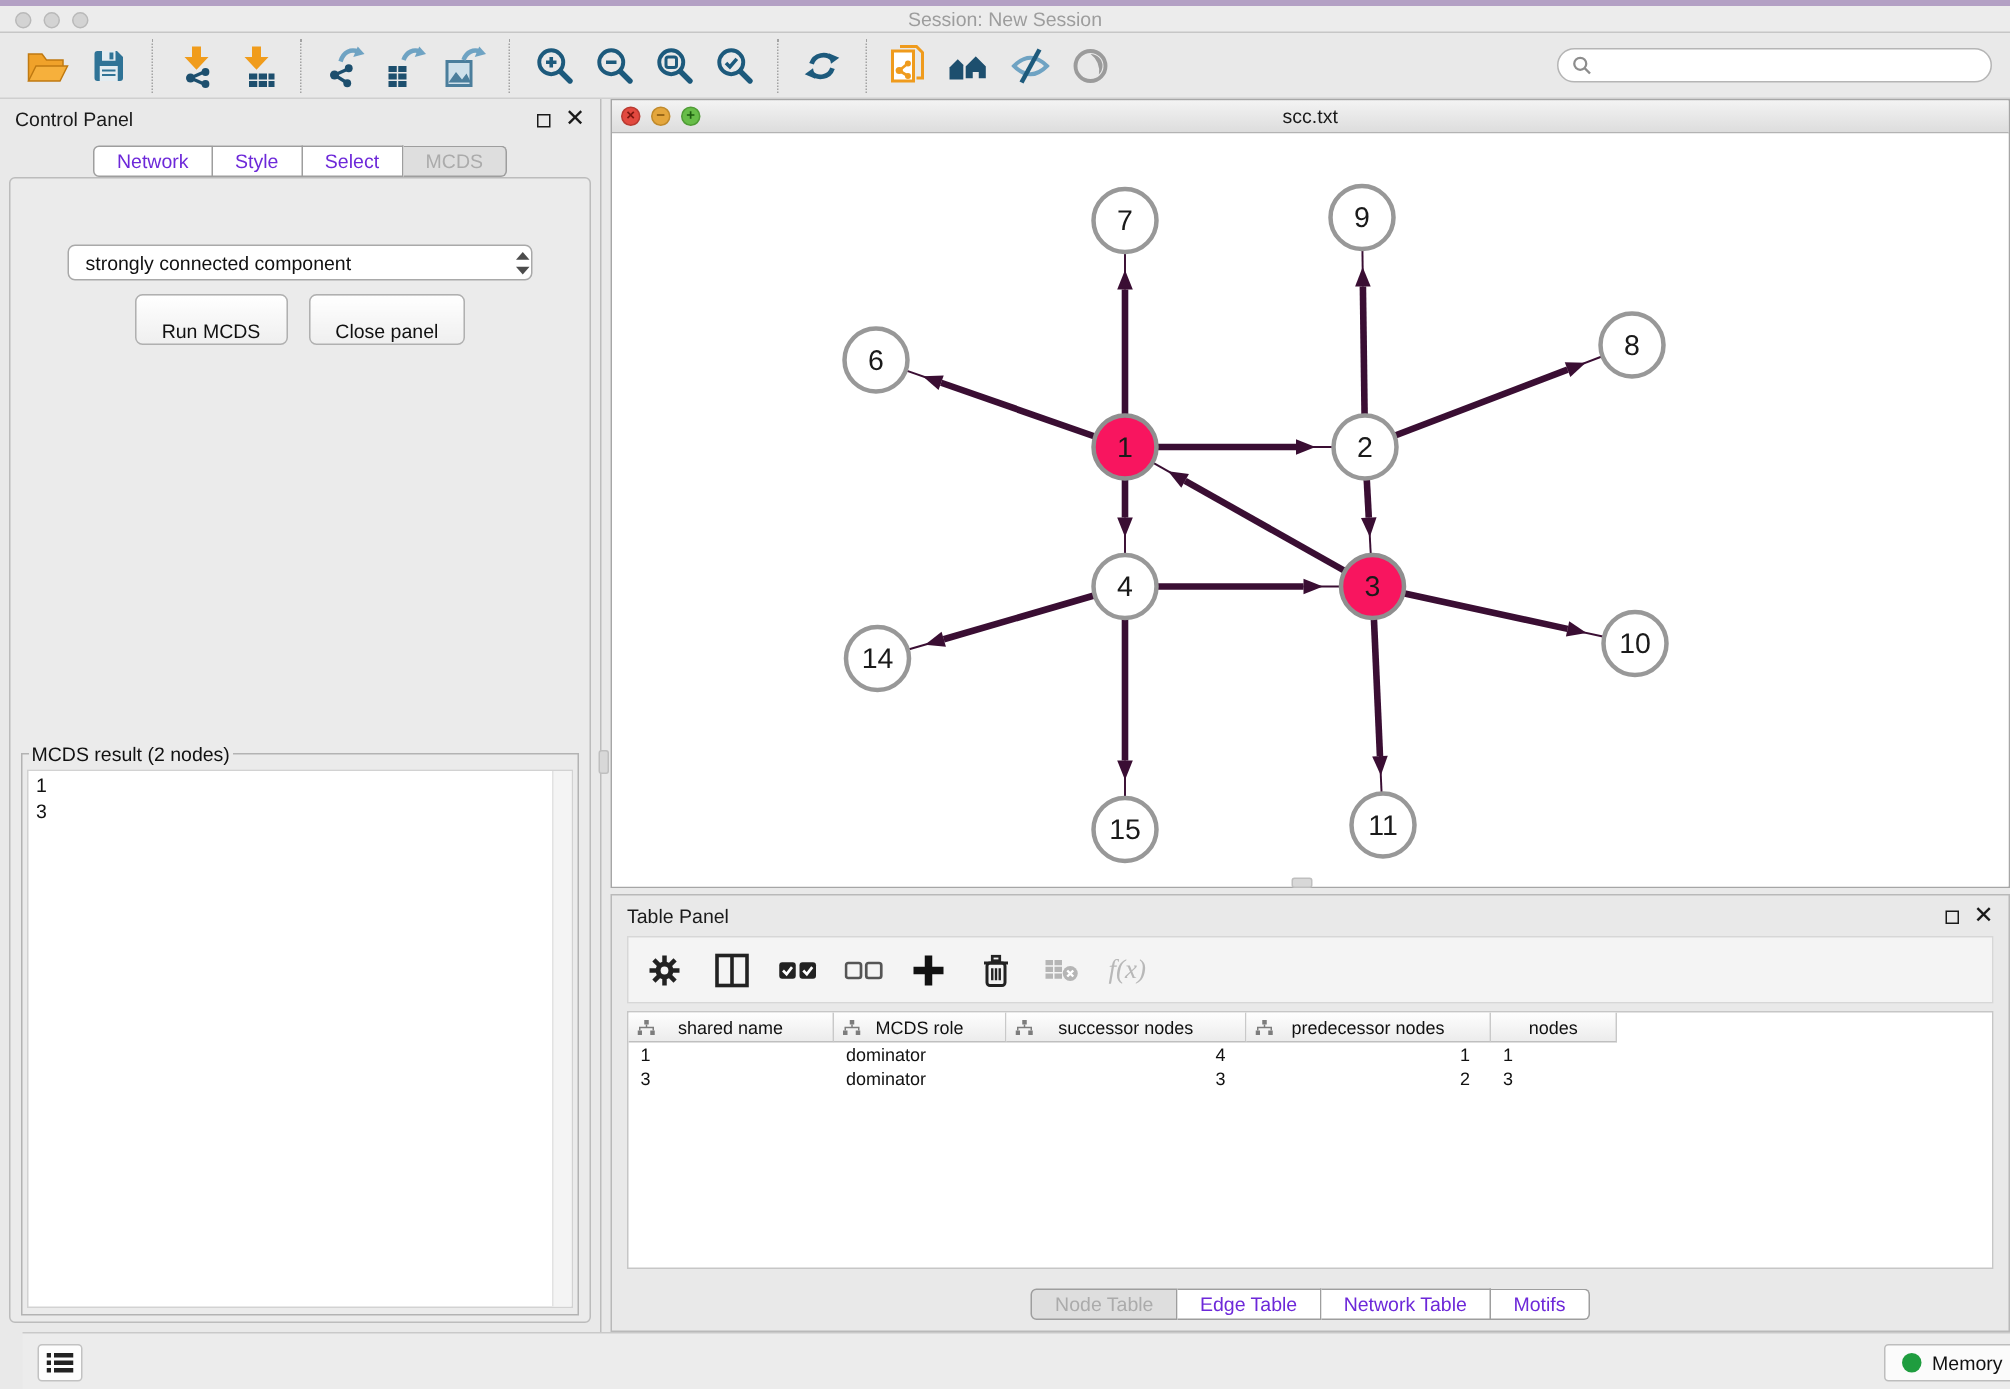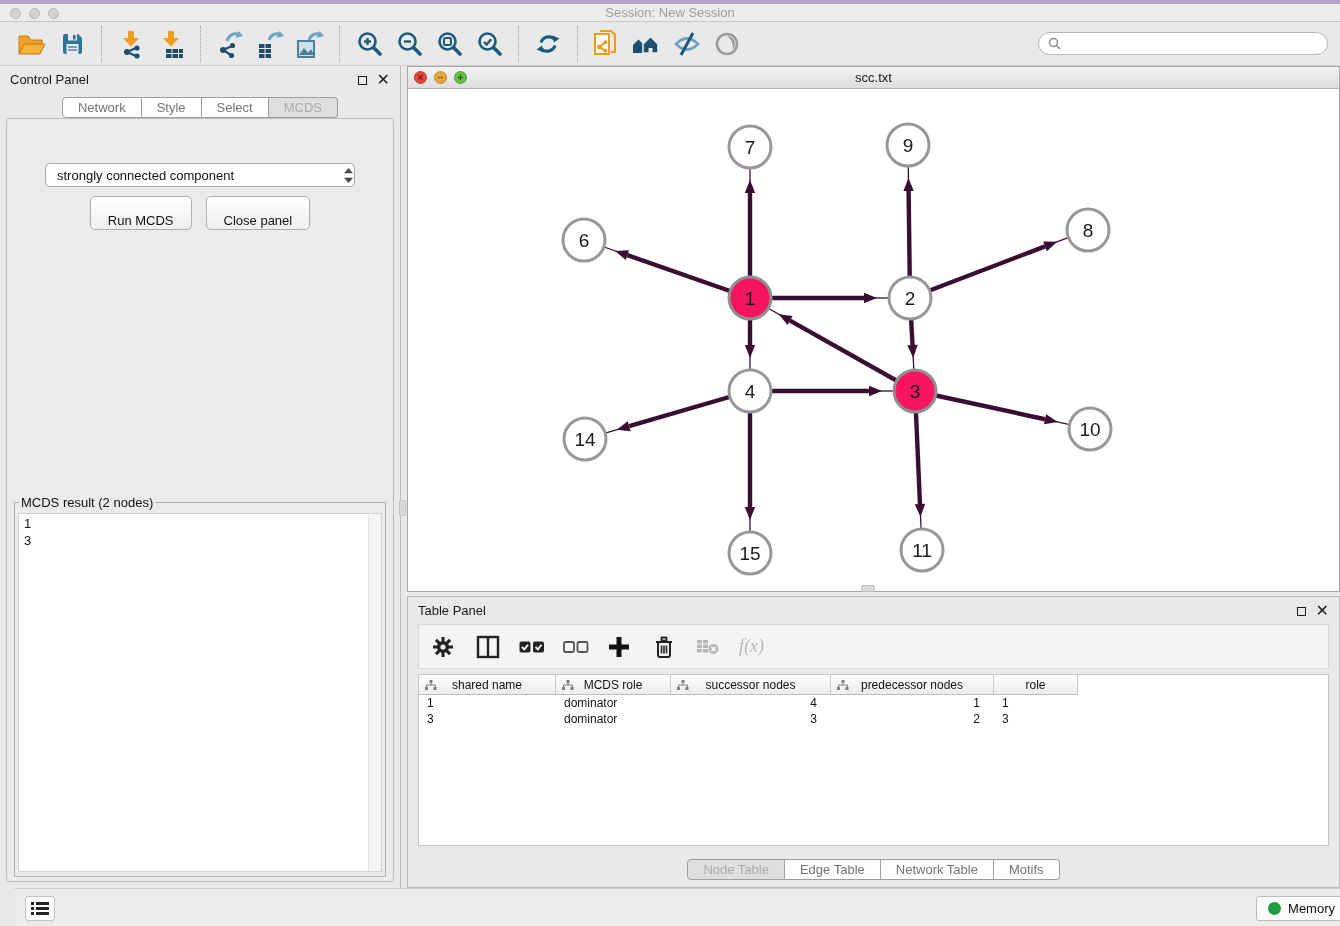--- a/index.html
+++ b/index.html
@@ -20,21 +20,21 @@
   .searchbox { margin-left:auto; width:290px; height:23px; background:#fff; border:1px solid #b5b5b5; border-radius:12px; display:flex; align-items:center; padding:0 9px; gap:6px; }
   .searchbox input { border:none; outline:none; flex:1; font-size:13px; background:transparent; font-family:inherit; }
 
   
   .control-panel { position:absolute; left:0; top:66px; width:401px; height:822px; background:#e9e9e9; border-right:1px solid #bdbdbd; }
   .panel-title { position:absolute; left:10px; top:6px; font-size:13px; color:#1a1a1a; }
   .win-btns { position:absolute; right:10px; top:8px; display:flex; gap:10px; align-items:center; }
   .float-btn { width:9px; height:9px; border:1.6px solid #1a1a1a; margin-top:1px; }
   .close-btn { font-size:16px; font-weight:bold; line-height:11px; color:#1a1a1a; }
   .cp-tabs { position:absolute; left:0; right:0; top:31px; display:flex; justify-content:center; }
-  .seg-tab { height:21px; line-height:19px; padding:0 15px; background:#fff; border:1px solid #9e9e9e; border-left:none; font-size:13px; color:#737373; cursor:default; }
+  .seg-tab { height:21px; line-height:19px; padding:0 15px; background:#fff; border:1px solid #9e9e9e; border-left:none; font-size:13px; color:#6d28d9; cursor:default; }
   .seg-tab:first-child { border-left:1px solid #9e9e9e; border-radius:4px 0 0 4px; }
   .seg-tab:last-child { border-radius:0 4px 4px 0; }
   .seg-tab.active { background:#dedede; color:#ababab; }
   .cp-content { position:absolute; left:6px; right:6px; top:52px; bottom:6px; background:#ebebeb; border:1px solid #bcbcbc; border-radius:4px; }
   .opt-label { position:absolute; top:20px; left:0; right:0; text-align:center; font-size:13px; color:#111; }
   .dropdown { position:absolute; left:38px; right:38px; top:44px; height:24px; background:#fff; border:1px solid #a9a9a9; border-radius:5px; display:flex; align-items:center; padding:0 0 0 11px; font-size:13px; color:#111; }
   .dropdown .dd-label { flex:1; }
   .btn-row { position:absolute; left:0; right:0; top:77px; display:flex; justify-content:center; gap:14px; }
   .btn { height:24px; padding:16px 17px; background:linear-gradient(#ffffff,#efefef); border:1px solid #b0b0b0; border-radius:5px; font-size:13px; color:#111; font-family:inherit; }
   .mcds-fieldset { position:absolute; left:7px; right:7px; top:376px; bottom:4px; border:1px solid #b3b3b3; }
@@ -483,21 +483,21 @@
               <g fill="#7d7d7d">
                 <rect x="4.5" y="0" width="3" height="3"></rect>
                 <rect x="0" y="7" width="3" height="3"></rect>
                 <rect x="8.5" y="7" width="3" height="3"></rect>
               </g>
               <path d="M6 3 v2 M1.5 7 v-2 h9 v2 M6 5 v0" stroke="#7d7d7d" fill="none" stroke-width="1"></path>
             </svg>
             <span>predecessor nodes</span>
           </div>
           <div class="th" style="width: 84px;">
-            <span>role</span>
+            <span>nodes</span>
           </div>
         </div>
       <div id="tbl-body">
           <div class="tr">
             <div class="td left" style="width: 137px;">1</div>
             <div class="td left" style="width: 115px;">dominator</div>
             <div class="td right" style="width: 160px;">4</div>
             <div class="td right" style="width: 163px;">1</div>
             <div class="td left" style="width: 84px;">1</div>
           </div>

